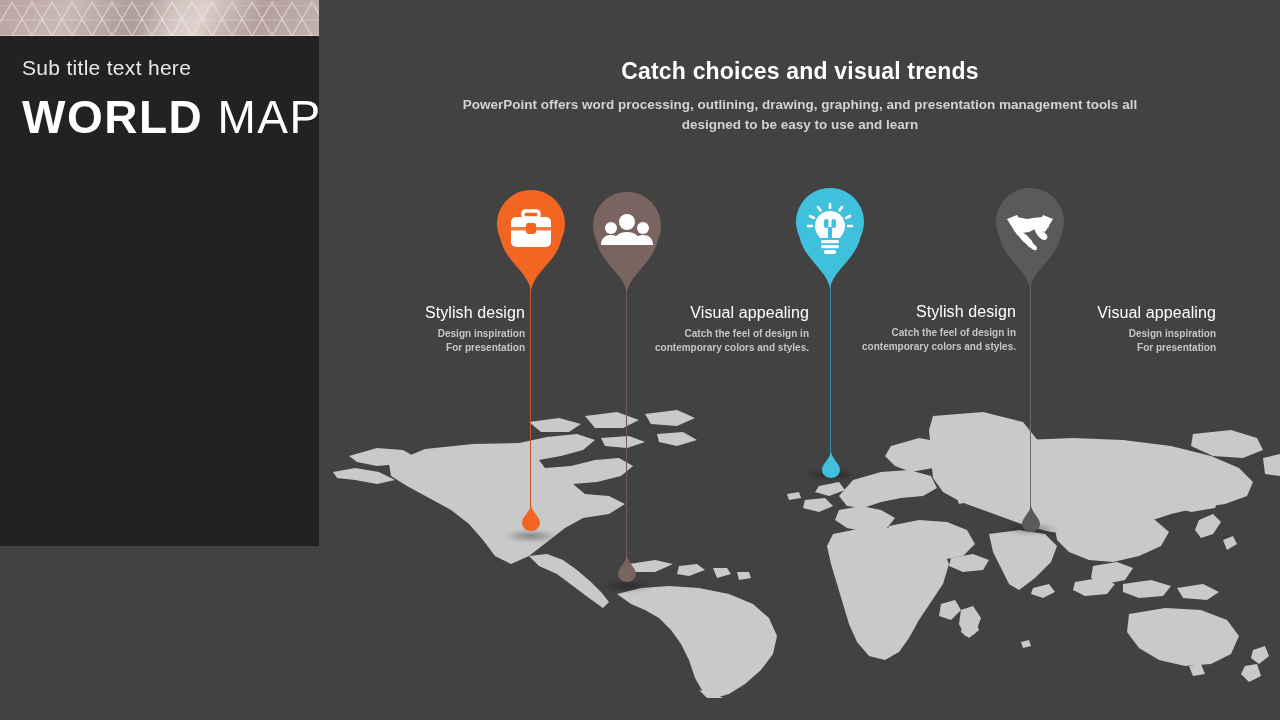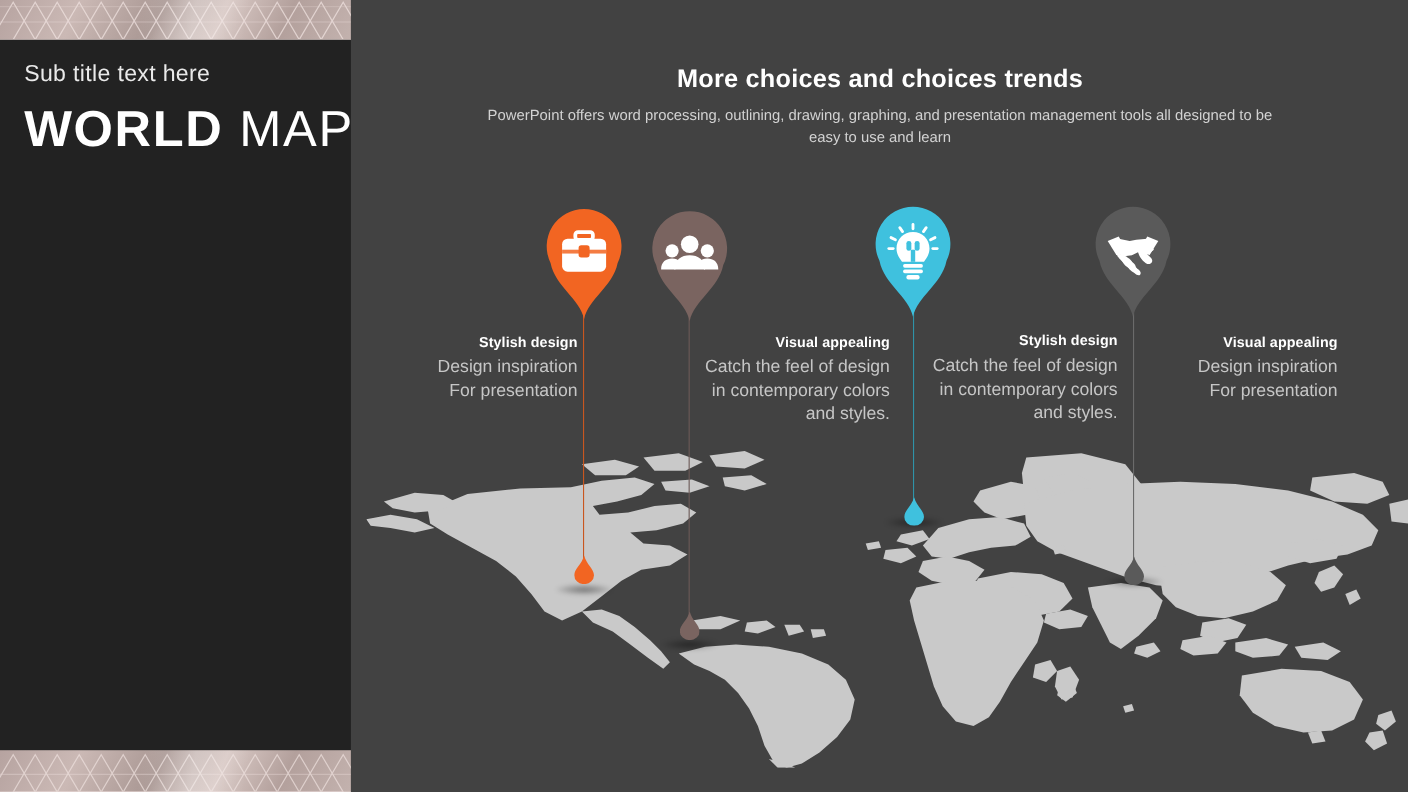--- a/index.html
+++ b/index.html
@@ -6,21 +6,21 @@
   body{
     width:1280px;height:720px;overflow:hidden;
     background:#424242;
     font-family:"Liberation Sans", sans-serif;
     -webkit-font-smoothing:antialiased;
   }
   .slide{position:relative;width:1280px;height:720px;overflow:hidden;background:#424242;}
 
   
   .sidebar{
-    position:absolute;left:0;top:0;width:319px;height:720px;
+    position:absolute;left:0;top:0;width:319px;height:546px;
     background:#222222;overflow:hidden;
   }
   .band{
     position:absolute;left:0;width:319px;
     background:
       linear-gradient(115deg,#b6a3a0 0%,#cbb9b5 22%,#a99793 45%,#d8c8c4 62%,#b3a09c 80%,#c3b2ae 100%);
     overflow:hidden;
   }
   .band-top{top:0;height:36px;}
   .band-bottom{top:682px;height:38px;}
@@ -42,21 +42,21 @@
   }
   .maintitle b{font-weight:700;text-align:center;}
 
   
   .header{position:absolute;left:330px;top:58px;width:940px;text-align:center;}
   .header .h-title{
     color:#ffffff;font-size:23px;font-weight:700;letter-spacing:.2px;
   }
   .header .h-sub{
     margin:10px auto 0;width:730px;color:#d2d2d2;font-size:13.5px;
-    line-height:1.45;font-weight:400;
+    line-height:1.45;font-weight:700;
   }
 
   
   .map{
     position:absolute;left:333px;top:398px;width:947px;height:300px;
   }
   .map svg{display:block;width:100%;height:100%;}
 
   
   .pins{position:absolute;left:0;top:0;width:1280px;height:720px;}
@@ -70,25 +70,25 @@
   .drop{position:absolute;width:18px;height:26px;}
   .drop svg{display:block;width:100%;height:100%;}
   .drop-shadow{
     position:absolute;width:52px;height:10px;border-radius:50%;
     background:radial-gradient(ellipse at center,rgba(0,0,0,.42) 0%,rgba(0,0,0,.18) 45%,rgba(0,0,0,0) 75%);
     filter:blur(2px);
   }
 
   .caption{position:absolute;}
   .cap-title{
-    color:#ffffff;font-size:13px;font-weight:700;line-height:1.25;
+    color:#ffffff;font-size:16px;font-weight:400;line-height:1.25;
     margin-bottom:4px;letter-spacing:.1px;
   }
   .cap-body{
-    color:#c6c6c6;font-size:16px;line-height:1.35;font-weight:400;
+    color:#c6c6c6;font-size:10px;line-height:1.35;font-weight:700;
   }
   .align-right{text-align:right;}
   .align-left{text-align:right;}
 </style>
 </head>
 <body>
 
 <div class="slide">
 
   <div class="sidebar">
@@ -144,21 +144,21 @@
           <path d="M272 38 L292 4 L312 38 Z"></path>
             <path d="M292 38 L312 4 L332 38 Z"></path>
           <path d="M0 22 L319 22" opacity="0.5"></path>
         </g>
       </svg>
       <div class="sheen"></div>
     </div>
   </div>
 
   <div class="header">
-    <div class="h-title">More choices and choices trends</div>
+    <div class="h-title">Catch choices and visual trends</div>
     <div class="h-sub">PowerPoint offers word processing, outlining, drawing, graphing, and presentation management tools all designed to be easy to use and learn</div>
   </div>
 
   <div class="map">
     <svg viewBox="0 0 947 300" preserveAspectRatio="none">
       <g fill="#c9c9c9">
 
         <path d="M56 66 L92 51 L140 46 L186 45 L214 39 L244 36 L262 42 L250 52 L228 58 L206 62 L212 70 L238 68 L262 62 L286 60 L300 68 L288 78 L264 84 L240 86 L252 96 L276 98 L292 106 L276 116 L250 120 L232 130 L214 144 L196 158 L178 166 L162 158 L150 142 L136 126 L118 112 L96 100 L74 88 L58 78 Z"></path>
         <path d="M16 58 L44 50 L70 52 L84 60 L66 66 L44 68 L24 64 Z"></path>
         <path d="M0 74 L22 70 L46 74 L62 82 L44 86 L22 82 L4 80 Z"></path>

